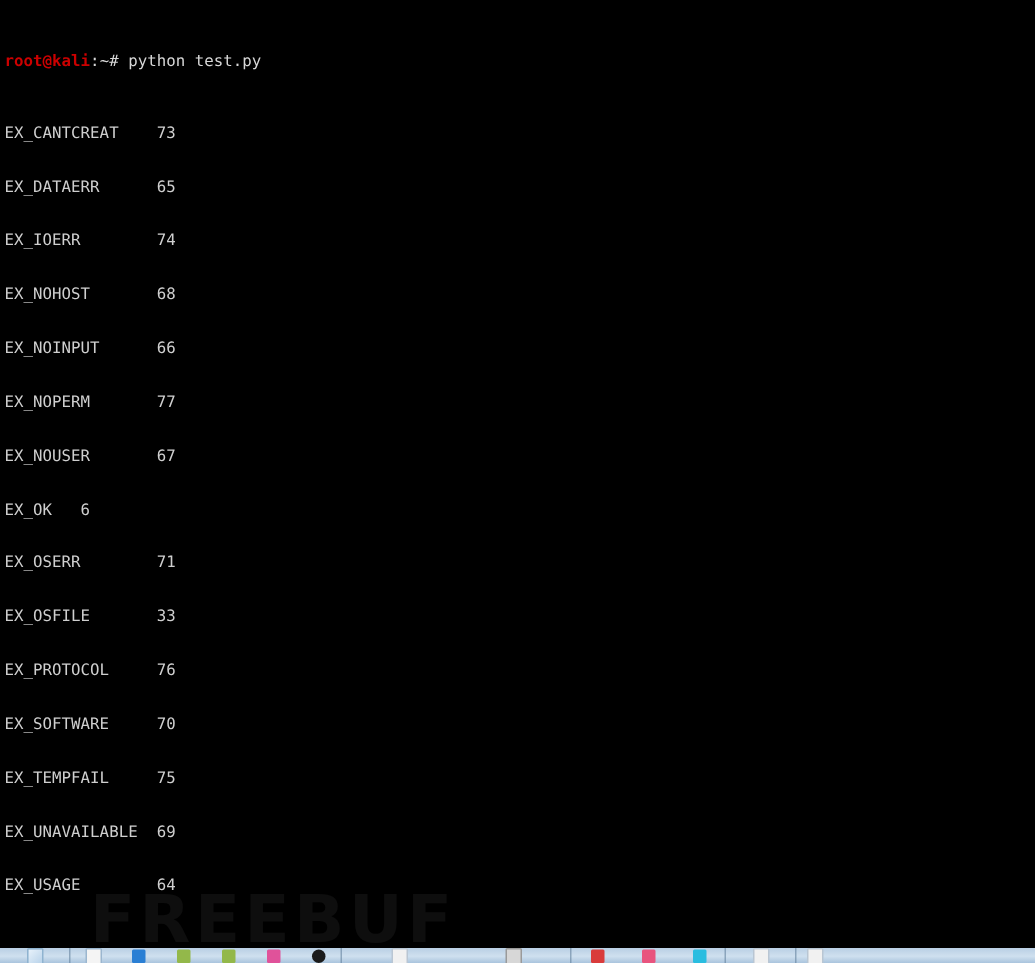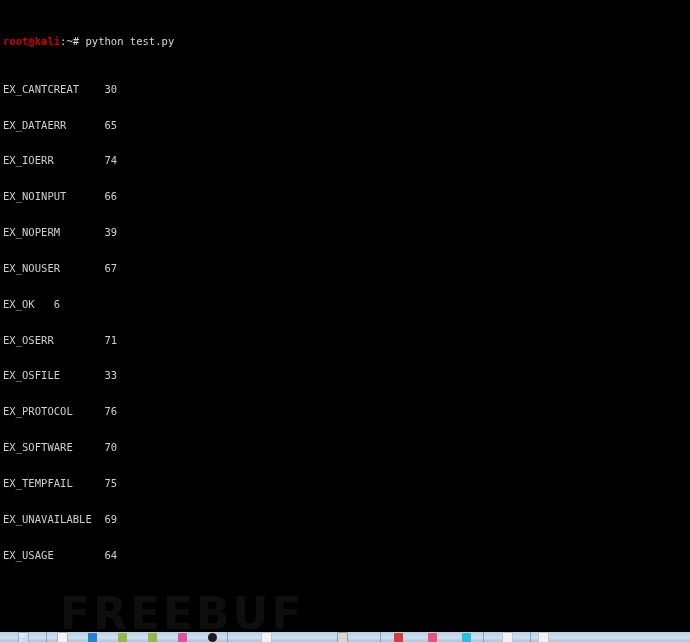--- a/index.html
+++ b/index.html
@@ -115,25 +115,26 @@
   .tb-pale { background: #f1f1f1; border:1px solid #b9c6d3;}
 </style>
 </head>
 <body>
 
 <div id="terminal">
   <div id="terminal-output">
 
     <span class="line"><span class="prompt-user">root@kali</span><span class="prompt-punct">:~# </span><span class="prompt-cmd">python test.py</span></span>
 
-    <span class="line">EX_CANTCREAT	30</span>
+    <span class="line">EX_CANTCREAT	73</span>
     <span class="line">EX_DATAERR	65</span>
     <span class="line">EX_IOERR	74</span>
+    <span class="line">EX_NOHOST	68</span>
     <span class="line">EX_NOINPUT	66</span>
-    <span class="line">EX_NOPERM	39</span>
+    <span class="line">EX_NOPERM	77</span>
     <span class="line">EX_NOUSER	67</span>
     <span class="line">EX_OK	6</span>
     <span class="line">EX_OSERR	71</span>
     <span class="line">EX_OSFILE	33</span>
     <span class="line">EX_PROTOCOL	76</span>
     <span class="line">EX_SOFTWARE	70</span>
     <span class="line">EX_TEMPFAIL	75</span>
     <span class="line">EX_UNAVAILABLE	69</span>
     <span class="line">EX_USAGE	64</span>
     

